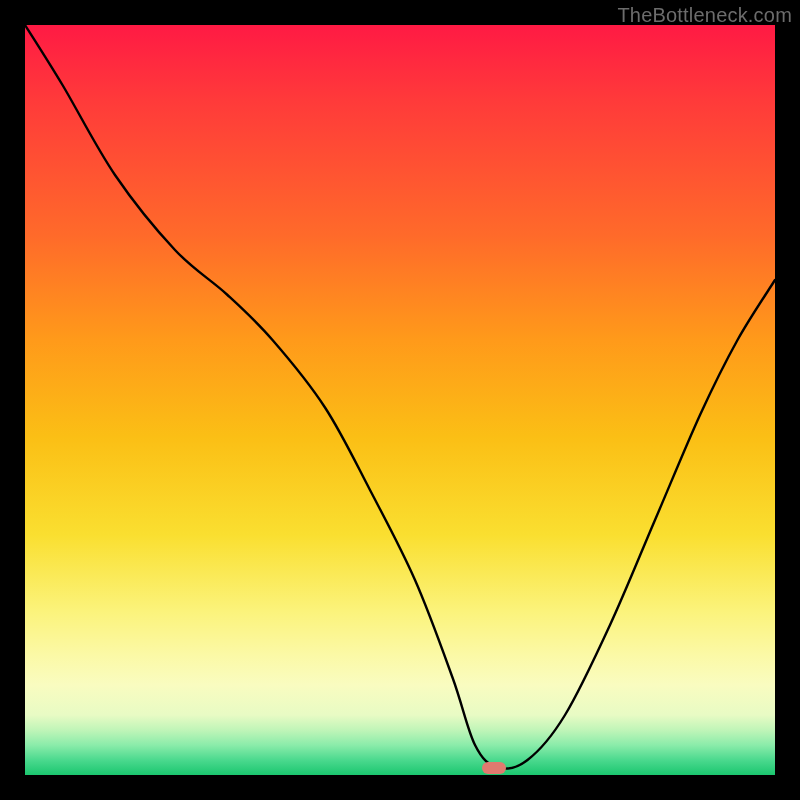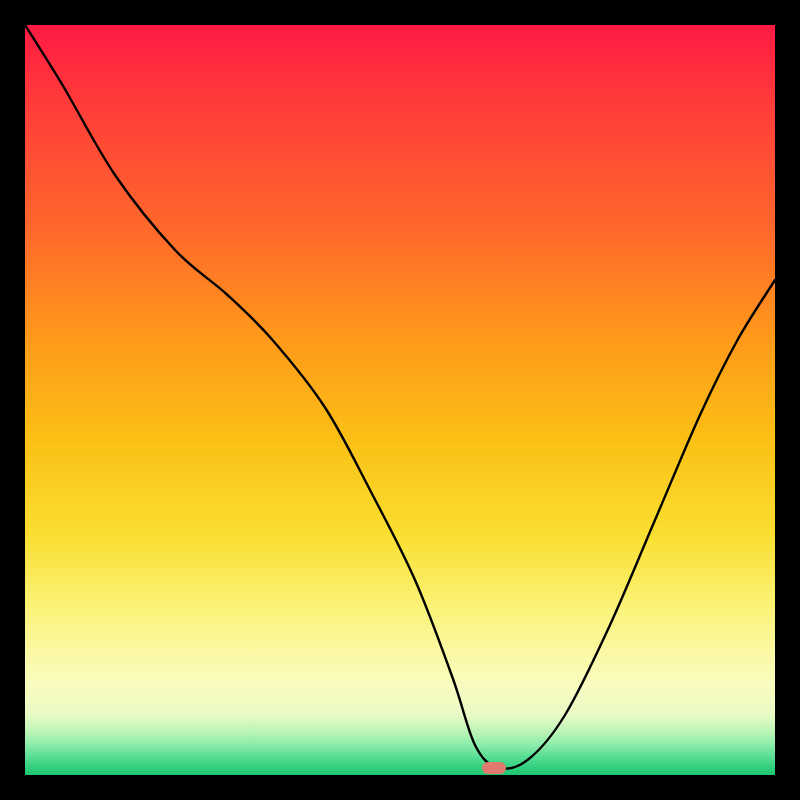--- a/index.html
+++ b/index.html
@@ -65,20 +65,21 @@
     width: 24px;
     height: 12px;
     background: #e07a6f;
     border-radius: 6px;
   }
 </style>
 </head>
 <body>
 
 <div class="wrap">
+  <div class="watermark">TheBottleneck.com</div>
 
   <div class="plot">
     <svg class="curve" viewBox="0 0 750 750" preserveAspectRatio="none">
       <path id="curve-path" d="M 0.0 0.0 C 6.3 10.0, 22.5 35.0, 37.5 60.0 C 52.5 85.0, 71.3 122.5, 90.0 150.0 C 108.8 177.5, 131.3 205.0, 150.0 225.0 C 168.8 245.0, 186.3 255.0, 202.5 270.0 C 218.8 285.0, 231.3 296.3, 247.5 315.0 C 263.8 333.8, 283.8 357.5, 300.0 382.5 C 316.3 407.5, 330.0 436.3, 345.0 465.0 C 360.0 493.8, 376.3 523.8, 390.0 555.0 C 403.8 586.3, 417.5 625.0, 427.5 652.5 C 437.5 680.0, 442.5 705.0, 450.0 720.0 C 457.5 735.0, 463.8 740.0, 472.5 742.5 C 481.3 745.0, 491.3 743.8, 502.5 735.0 C 513.8 726.3, 526.3 712.5, 540.0 690.0 C 553.8 667.5, 570.0 632.5, 585.0 600.0 C 600.0 567.5, 615.0 530.0, 630.0 495.0 C 645.0 460.0, 661.3 420.0, 675.0 390.0 C 688.8 360.0, 700.0 337.5, 712.5 315.0 C 725.0 292.5, 743.8 265.0, 750.0 255.0" fill="none" stroke="#000" stroke-width="2.4" stroke-linejoin="round" stroke-linecap="round"></path>
     </svg>
     <div class="marker" id="min-marker" style="left: 456.75px; top: 736.5px; background: rgb(224, 122, 111);"></div>
   </div>
 </div>
 
 </body></html>

